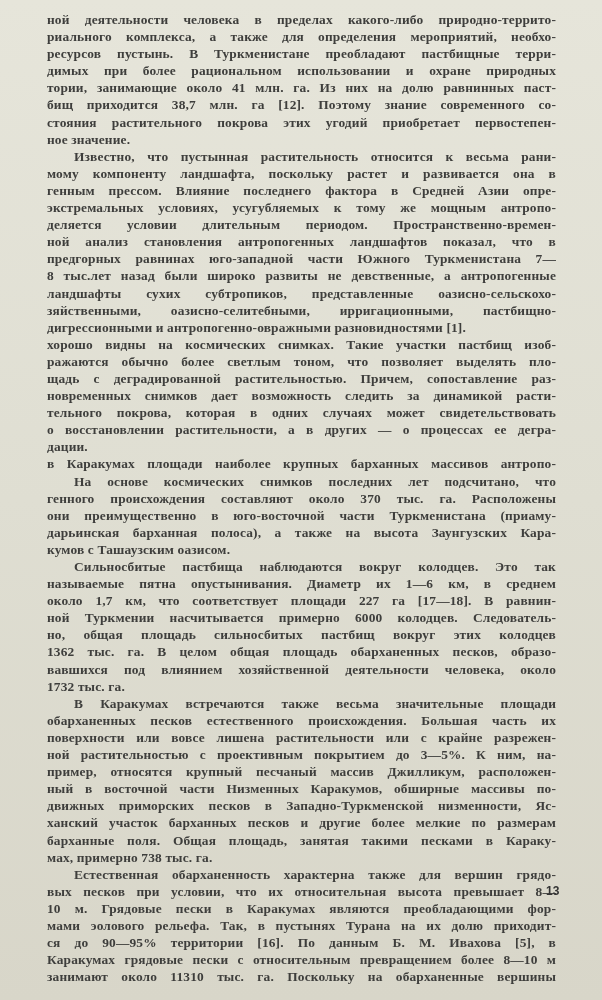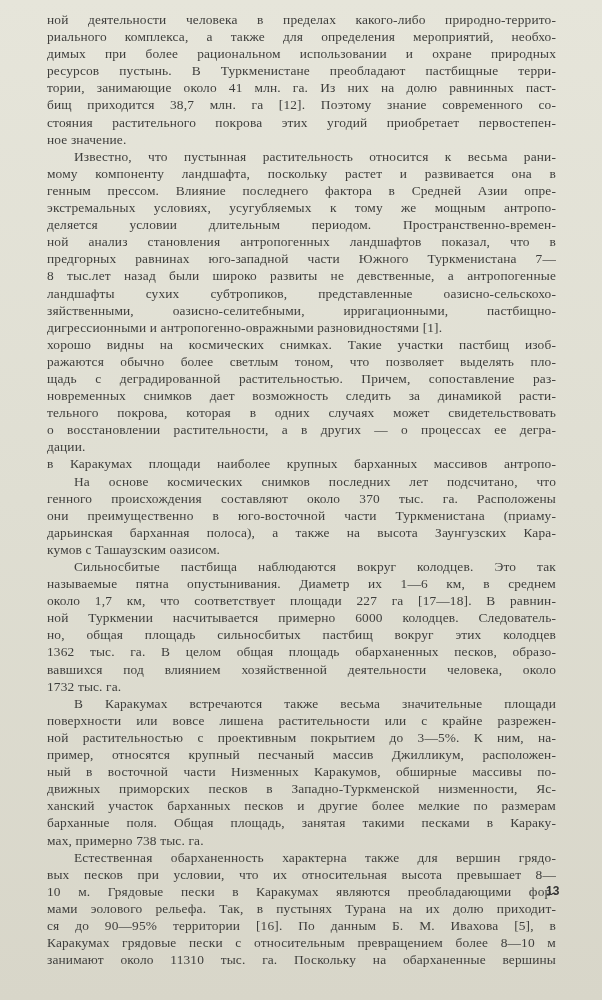--- a/index.html
+++ b/index.html
@@ -10,38 +10,39 @@
     color: #3e3e3c;
   }
   .page {
     position: absolute; left: 47px; top: 11px; width: 509px;
   }
   .line {
     display: block; height: 17.1px; line-height: 17.1px;
     font-size: 13.4px; white-space: nowrap;
     text-align: justify; text-align-last: justify;
     letter-spacing: 0.15px;
+    font-weight: bold;
   }
   .line.indent { padding-left: 27px; }
   .line.last { text-align-last: left; }
   .pagenum {
     position: absolute; left: 546px; top: 884px;
     font-family: "Liberation Sans", "DejaVu Sans", sans-serif;
     font-weight: bold; font-size: 12px; color: #333;
   }
 </style>
 </head>
 <body>
 
 <div class="page" id="page">
     <div>
       <span class="line">ной деятельности человека в пределах какого-либо природно-террито-</span>
       <span class="line">риального комплекса, а также для определения мероприятий, необхо-</span>
+      <span class="line">ресурсов пустынь. В Туркменистане преобладают пастбищные терри-</span>
       <span class="line">димых при более рациональном использовании и охране природных</span>
-      <span class="line">ресурсов пустынь. В Туркменистане преобладают пастбищные терри-</span>
       <span class="line">тории, занимающие около 41 млн. га. Из них на долю равнинных паст-</span>
       <span class="line">бищ приходится 38,7 млн. га [12]. Поэтому знание современного со-</span>
       <span class="line">стояния растительного покрова этих угодий приобретает первостепен-</span>
       <span class="line last">ное значение.</span>
     </div>
     <div>
       <span class="line indent">Известно, что пустынная растительность относится к весьма рани-</span>
       <span class="line">мому компоненту ландшафта, поскольку растет и развивается она в</span>
       <span class="line">генным прессом. Влияние последнего фактора в Средней Азии опре-</span>
       <span class="line">экстремальных условиях, усугубляемых к тому же мощным антропо-</span>
@@ -75,20 +76,21 @@
       <span class="line">называемые пятна опустынивания. Диаметр их 1—6 км, в среднем</span>
       <span class="line">около 1,7 км, что соответствует площади 227 га [17—18]. В равнин-</span>
       <span class="line">ной Туркмении насчитывается примерно 6000 колодцев. Следователь-</span>
       <span class="line">но, общая площадь сильносбитых пастбищ вокруг этих колодцев</span>
       <span class="line">1362 тыс. га. В целом общая площадь обарханенных песков, образо-</span>
       <span class="line">вавшихся под влиянием хозяйственной деятельности человека, около</span>
       <span class="line last">1732 тыс. га.</span>
     </div>
     <div>
       <span class="line indent">В Каракумах встречаются также весьма значительные площади</span>
+      <span class="line">обарханенных песков естественного происхождения. Большая часть их</span>
       <span class="line">поверхности или вовсе лишена растительности или с крайне разрежен-</span>
       <span class="line">ной растительностью с проективным покрытием до 3—5%. К ним, на-</span>
       <span class="line">пример, относятся крупный песчаный массив Джилликум, расположен-</span>
       <span class="line">ный в восточной части Низменных Каракумов, обширные массивы по-</span>
       <span class="line">движных приморских песков в Западно-Туркменской низменности, Яс-</span>
       <span class="line">ханский участок барханных песков и другие более мелкие по размерам</span>
       <span class="line">барханные поля. Общая площадь, занятая такими песками в Караку-</span>
       <span class="line last">мах, примерно 738 тыс. га.</span>
     </div>
     <div>

